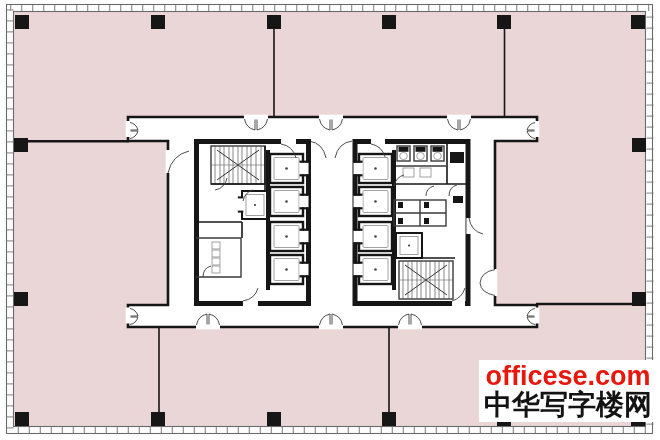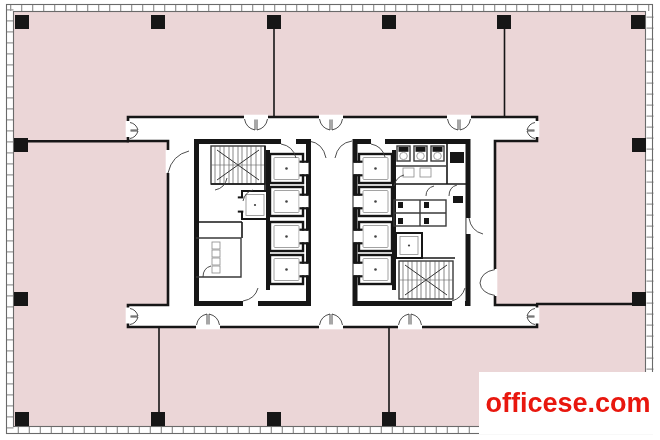--- a/index.html
+++ b/index.html
@@ -19,21 +19,21 @@
   .thin{stroke:var(--line);stroke-width:1.4;fill:none;}
   .thick{stroke:var(--wall);stroke-width:2.4;fill:none;}
   .demise{stroke:var(--wall);stroke-width:1.6;fill:none;}
   .det{stroke:var(--detail);stroke-width:0.8;fill:none;}
   .door{stroke:var(--line);stroke-width:0.9;fill:none;}
   .gap{fill:#ffffff;stroke:none;}
   .tread{stroke:#555;stroke-width:0.7;fill:none;}
   .borderline{stroke:#6a6a6a;stroke-width:1.1;fill:none;}
   .ticks{stroke:var(--border-tick);stroke-width:7;fill:none;stroke-dasharray:1.3 9.7;}
   
-  .watermark{position:absolute;left:479px;top:372px;width:178px;height:62px;background:#ffffff;
+  .watermark{position:absolute;left:479px;top:360px;width:178px;height:62px;background:#ffffff;
              display:flex;flex-direction:column;align-items:center;justify-content:center;line-height:1;}
   .wm-red{color:var(--watermark-red);font-weight:bold;font-size:27px;letter-spacing:0px;}
   .wm-dark{color:var(--watermark-dark);font-weight:bold;font-size:28px;margin-top:1px;white-space:nowrap;}
 </style>
 </head>
 <body>
 
 <div class="page">
 <svg width="660" height="440" viewBox="0 0 660 440">
   <defs>
@@ -247,14 +247,15 @@
         <use href="#col" x="151" y="412"></use>
         <use href="#col" x="267" y="412"></use>
     <use href="#col" x="382" y="412"></use>
         <use href="#col" x="497" y="412"></use>
         <use href="#col" x="631" y="412"></use>
   </g>
 </svg>
 
 <div class="watermark">
   <span class="wm-red">officese.com</span>
+  <span class="wm-dark">中华写字楼网</span>
 </div>
 </div>
 
 </body></html>

